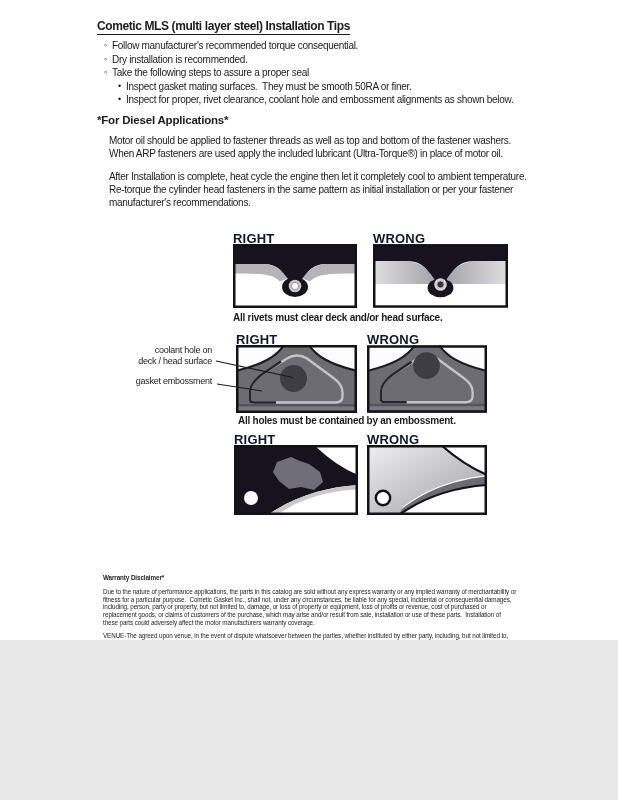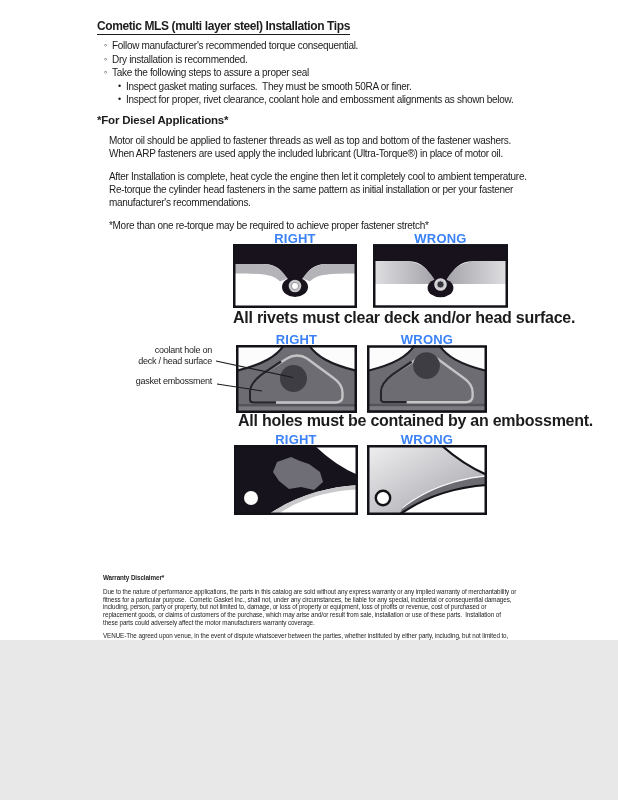--- a/index.html
+++ b/index.html
@@ -18,23 +18,23 @@
   .tips .m { width:8px; flex:0 0 8px; font-size:9px; }
   .tips .sub { margin-left:14px; }
 
   
   .diesel { position:absolute; left:97px; top:114px; width:432px; font-size:10px; letter-spacing:-0.3px; line-height:13px; }
   .diesel h2 { font-size:11.5px; font-weight:bold; letter-spacing:-0.2px; margin:0 0 7px 0; }
   .diesel p { margin:0 0 10px 12px; }
 
   
   .dsec { position:absolute; left:0; width:618px; }
-  .dsec .dlabel { position:absolute; top:2px; text-align:center; font-size:13px; font-weight:bold; letter-spacing:0.2px; color:#3b82f6; }
+  .dsec .dlabel { position:absolute; top:2px; text-align:left; font-size:13px; font-weight:bold; letter-spacing:0.2px; color:#0f172a; }
   .dsec svg.panel { position:absolute; display:block; }
-  .dcap { position:absolute; font-size:16px; font-weight:bold; letter-spacing:-0.25px; line-height:11px; }
+  .dcap { position:absolute; font-size:10px; font-weight:bold; letter-spacing:-0.25px; line-height:11px; }
   .callout { position:absolute; left:118px; width:94px; text-align:right; font-size:9px; letter-spacing:-0.25px; line-height:10.5px; }
   .leader { position:absolute; left:0; top:0; pointer-events:none; z-index:5; }
 
   
   .warranty { position:absolute; left:103px; top:574px; width:414px; font-size:6.3px; letter-spacing:-0.1px; line-height:7.8px; color:#242426; }
   .warranty .wh { font-weight:bold; margin:0 0 6px 0; }
   .warranty p { margin:0 0 5px 0; }
   .warranty p.tight { margin:0; }
 
   .pagenum { position:absolute; left:390px; top:759px; font-size:12.5px; letter-spacing:0.1px; color:#2a2a2c; }
@@ -68,21 +68,20 @@
     <div class="b sub">
       <span class="m">•</span>
       <span class="pre">Inspect for proper, rivet clearance, coolant hole and embossment alignments as shown below.</span>
     </div>
   </div>
 
   <div class="diesel">
     <h2>*For Diesel Applications*</h2>
     <p class="pre">Motor oil should be applied to fastener threads as well as top and bottom of the fastener washers. When ARP fasteners are used apply the included lubricant (Ultra-Torque®) in place of motor oil.</p>
     <p class="pre">After Installation is complete, heat cycle the engine then let it completely cool to ambient temperature. Re-torque the cylinder head fasteners in the same pattern as initial installation or per your fastener manufacturer's recommendations.</p>
-    <p class="pre">*More than one re-torque may be required to achieve proper fastener stretch*</p>
   </div>
 
   <div class="dsec" style="top:229px;height:100px;">
     <div class="dlabel" style="left:233px;width:124px;">RIGHT</div>
     <div class="dlabel" style="left:373px;width:135px;">WRONG</div>
 
     <svg class="panel" style="left:233px;top:15px;" width="124" height="64" viewBox="0 0 124 64">
       <rect x="0" y="0" width="124" height="64" fill="#ffffff"></rect>
       <path d="M0,20 H30 C42,20.5 48,26 56,34 L47,37.5 C40,31 34,29.5 0,29.5 Z" fill="#b4b4b8"></path>
       <path d="M124,20 H94 C82,20.5 76,26 68,34 L77,37.5 C84,31 90,29.5 124,29.5 Z" fill="#b4b4b8"></path>

